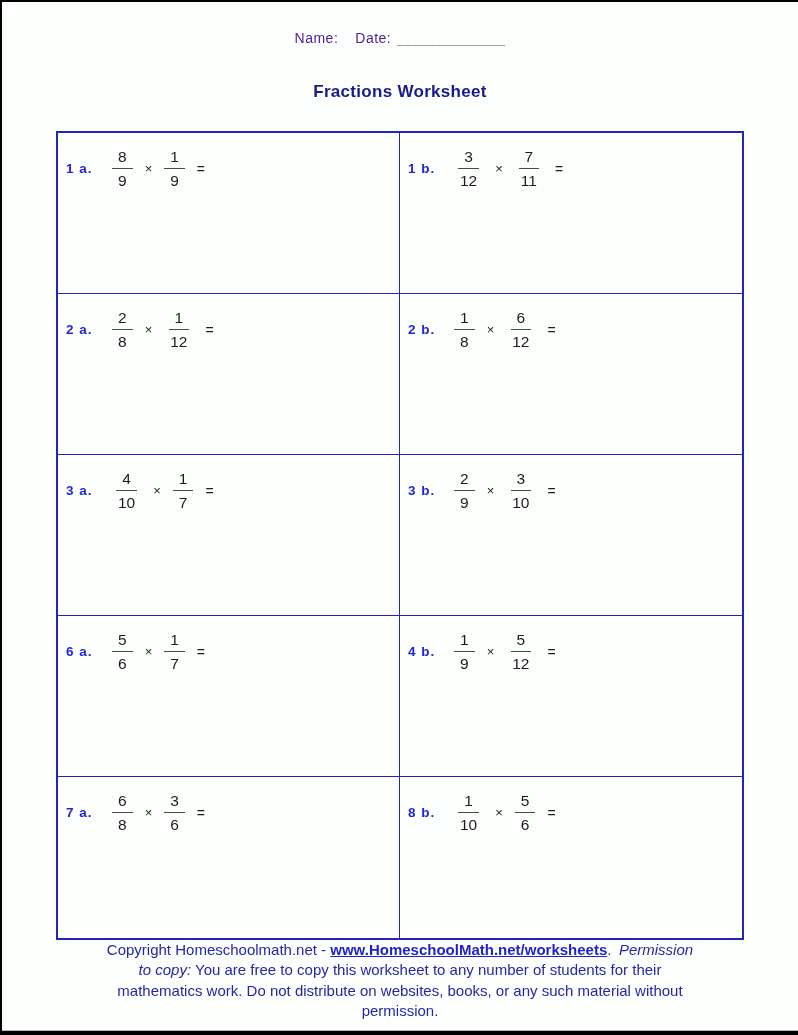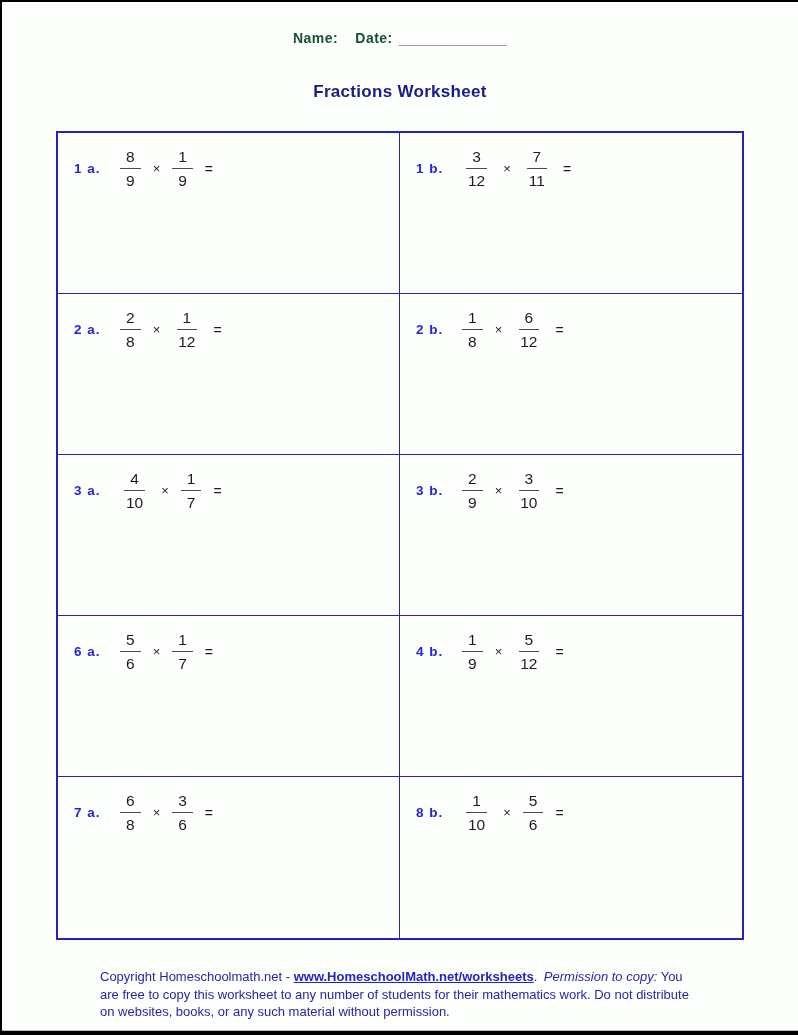--- a/index.html
+++ b/index.html
@@ -19,21 +19,21 @@
 
   
   .header-line {
     display: flex;
     justify-content: center;
     align-items: baseline;
     margin-top: 28px;
     font-size: 14px;
     white-space: nowrap;
   }
-  .hdr-label { font-weight: bold; color: #14532d; letter-spacing: 0.5px; }
+  .hdr-label { font-weight: normal; color: #4c1d95; letter-spacing: 0.5px; }
   .blank { color: #8a8a8a; font-size: 13px; letter-spacing: 0.5px; margin-left: 6px; }
   .date-label { margin-left: 17px; }
 
   
   .page-title {
     text-align: center;
     color: #1a1a8a;
     font-size: 17px;
     font-weight: bold;
     margin: 36px 0 0 0;
@@ -47,21 +47,21 @@
     border: 2px solid #2323c0;
     display: grid;
     grid-template-columns: 1fr 1fr;
     grid-auto-rows: 161px;
     background: #fdfffd;
   }
   .cell {
     border-right: 1px solid #2323c0;
     border-bottom: 1px solid #2323c0;
     box-sizing: border-box;
-    padding: 14px 0 0 16px;
+    padding: 14px 0 0 8px;
   }
   .cell:nth-child(2n) { border-right: none; }
   .cell:nth-child(9), .cell:nth-child(10) { border-bottom: none; }
 
   .expr {
     display: flex;
     align-items: center;
   }
   .plabel {
     color: #2424dd;
@@ -95,22 +95,22 @@
     margin-left: 12px;
   }
 
   
   .footer {
     position: absolute;
     left: 50%;
     transform: translateX(-50%);
     bottom: 10px;
     width: 600px;
-    text-align: left;
-    font-size: 13px;
+    text-align: center;
+    font-size: 15px;
     line-height: 1.35;
     color: #2626a8;
   }
   .footer a {
     color: #2222cc;
     font-weight: bold;
     text-decoration: underline;
   }
   .ital { font-style: italic; }
 </style>

